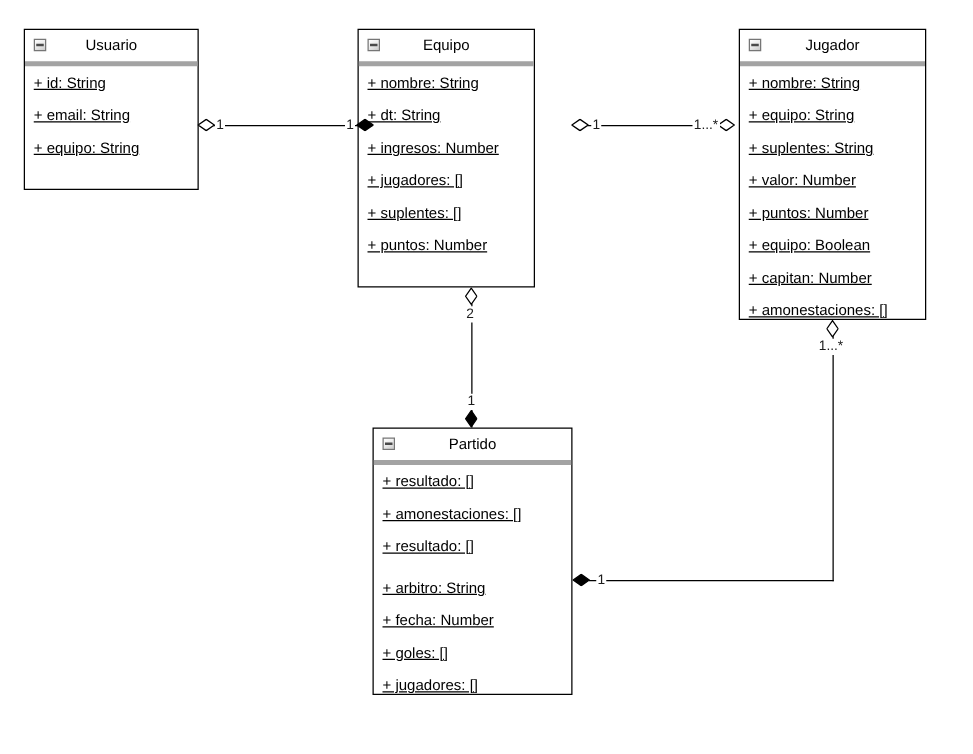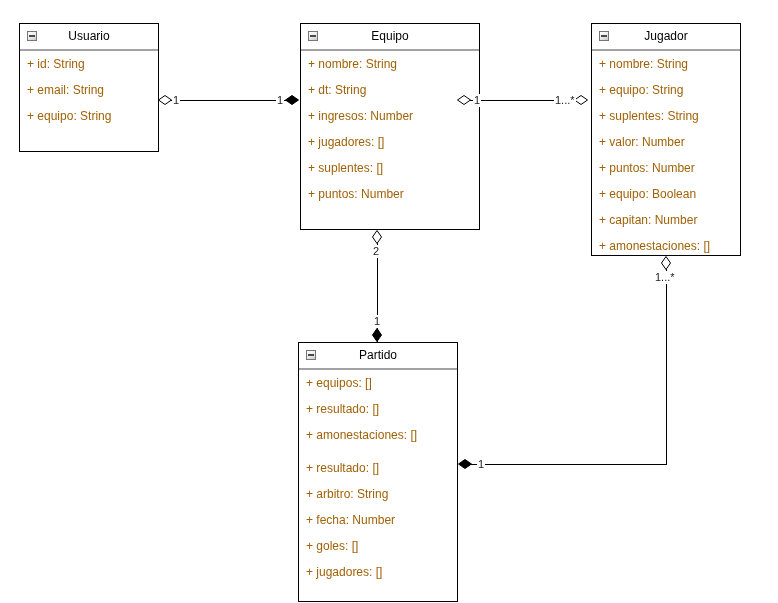--- a/index.html
+++ b/index.html
@@ -1,34 +1,34 @@
 <!DOCTYPE html>
 <html><head>
 <meta charset="utf-8">
 <style>
   html,body{margin:0;padding:0;background:#fff;}
   .canvas{position:relative;width:778px;height:603px;background:#ffffff;
           font-family:"Liberation Sans",sans-serif;overflow:hidden;}
 
   .uml-class{position:absolute;background:#fff;border:1px solid #000;box-sizing:border-box;}
-  .uml-header{height:25px;border-bottom:2px solid #a3a3a3;position:relative;
+  .uml-header{height:25px;border-bottom:4px solid #a3a3a3;position:relative;
               display:flex;align-items:center;justify-content:center;}
   .collapse{position:absolute;left:7px;top:7px;width:10px;height:10px;box-sizing:border-box;
             border:1px solid #767676;background:linear-gradient(150deg,#ffffff 0%,#e9e9e9 55%,#c9c9c9 100%);
             display:flex;align-items:center;justify-content:center;}
   .collapse .minus{width:6px;height:2px;background:#4a4a4a;}
   .title{font-size:12px;color:#000;line-height:25px;}
-  .attr-row{height:26px;line-height:26px;padding-left:7px;font-size:12px;color:#a16207;white-space:nowrap;}
+  .attr-row{height:26px;line-height:26px;padding-left:7px;font-size:12px;color:#000000;white-space:nowrap;text-decoration:underline;}
   .partido .attr-row:nth-child(4){margin-top:7px;}
 
   
   .usuario{left:19px;top:23px;width:140px;height:129px;}
-  .equipo {left:300px;top:23px;width:180px;height:207px;}
+  .equipo {left:286px;top:23px;width:142px;height:207px;}
   .jugador{left:591px;top:23px;width:150px;height:233px;}
-  .partido{left:298px;top:342px;width:160px;height:260px;}
+  .partido{left:298px;top:342px;width:160px;height:214px;}
 
   
   .rel-line{position:absolute;background:#000;}
   .h{height:1px;} .v{width:1px;}
   .diamond{position:absolute;line-height:0;}
   .mult{position:absolute;font-size:11px;line-height:13px;color:#1c1c1c;
         background:#fff;padding:0 1px;text-align:center;}
 </style>
 </head>
 <body>
@@ -86,21 +86,20 @@
   </div>
 
   <div class="uml-class partido">
     <div class="uml-header">
       <span class="collapse">
           <span class="minus"></span>
         </span>
       <span class="title">Partido</span>
     </div>
     <div class="uml-attrs">
-        <div class="attr-row">+ equipos: []</div>
         <div class="attr-row">+ resultado: []</div>
         <div class="attr-row">+ amonestaciones: []</div>
         <div class="attr-row">+ resultado: []</div>
         <div class="attr-row">+ arbitro: String</div>
         <div class="attr-row">+ fecha: Number</div>
         <div class="attr-row">+ goles: []</div>
         <div class="attr-row">+ jugadores: []</div>
       </div>
   </div>
 

